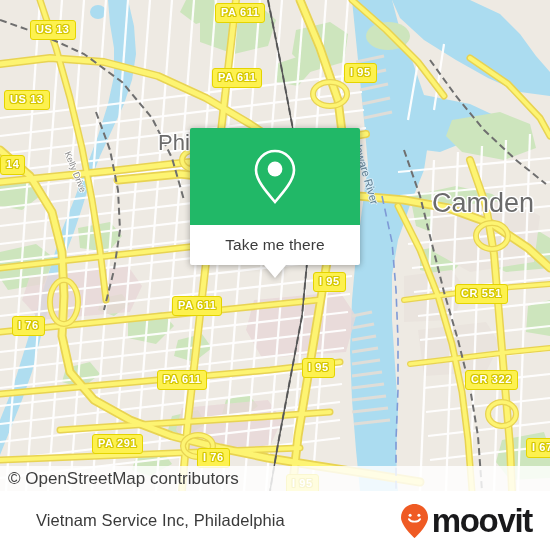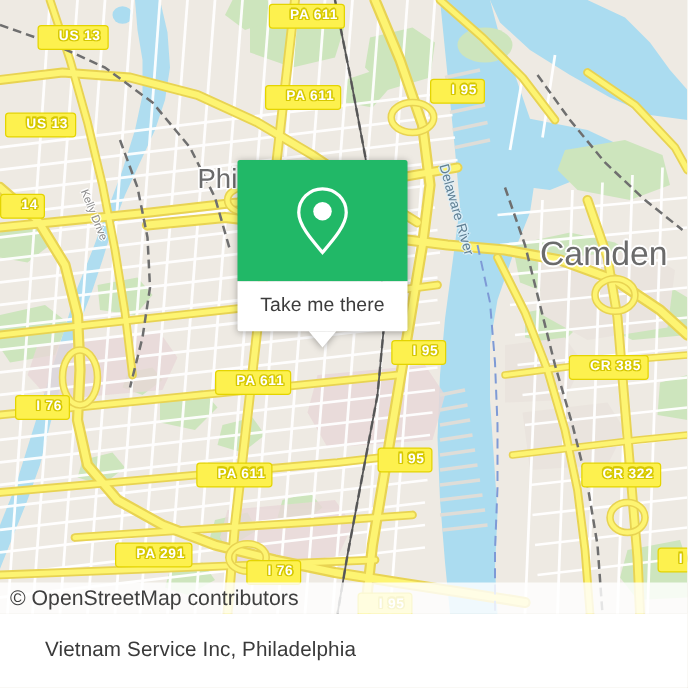--- a/index.html
+++ b/index.html
@@ -21,21 +21,21 @@
   .shield{
     position:absolute;
     background:#fdf14e;
     border:1.6px solid #e4d400;
     border-radius:3px;
     color:#ffffff;
     font-size:11px;
     font-weight:bold;
     letter-spacing:.6px;
     line-height:1;
-    padding:3px 5px 4px 16px;
+    padding:3px 5px 4px 5px;
     white-space:nowrap;
     text-shadow:
       -1.1px 0 #d6c800, 1.1px 0 #d6c800, 0 -1.1px #d6c800, 0 1.1px #d6c800,
       -1px -1px #d6c800, 1px -1px #d6c800, -1px 1px #d6c800, 1px 1px #d6c800;
     box-sizing:border-box;
   }
 
   
   .place-label{
     position:absolute;
@@ -57,21 +57,21 @@
   }
   .kelly-label{
     position:absolute;left:72px;top:150px;
     font-size:9px;color:#8a8a8a;white-space:nowrap;
     transform:rotate(68deg);transform-origin:left top;
     text-shadow:-1.2px 0 #fff,1.2px 0 #fff,0 -1.2px #fff,0 1.2px #fff;
   }
 
   
   .popup{
-    position:absolute;left:190px;top:128px;width:136px;
+    position:absolute;left:190px;top:128px;width:170px;
     filter:drop-shadow(0 1px 3px rgba(0,0,0,.33));
   }
   .popup-head{
     height:97px;background:#21b867;
     display:flex;align-items:center;justify-content:center;
     border-radius:2px 2px 0 0;
   }
   .popup-pin{width:46px;height:57px;display:block;}
   .popup-body{
     background:#ffffff;height:40px;
@@ -367,21 +367,21 @@
         <div class="shield" style="left: 215px; top: 3px;">PA 611</div>
         <div class="shield" style="left: 212px; top: 68px;">PA 611</div>
         <div class="shield" style="left: 344px; top: 63px;">I 95</div>
         <div class="shield" style="left: 4px; top: 90px;">US 13</div>
         <div class="shield" style="left: 0px; top: 155px;">14</div>
         <div class="shield" style="left: 12px; top: 316px;">I 76</div>
         <div class="shield" style="left: 172px; top: 296px;">PA 611</div>
         <div class="shield" style="left: 157px; top: 370px;">PA 611</div>
         <div class="shield" style="left: 313px; top: 272px;">I 95</div>
         <div class="shield" style="left: 302px; top: 358px;">I 95</div>
-        <div class="shield" style="left: 455px; top: 284px;">CR 385</div>
+        <div class="shield" style="left: 455px; top: 284px;">CR 551</div>
         <div class="shield" style="left: 465px; top: 370px;">CR 322</div>
         <div class="shield" style="left: 478px; top: 438px; margin-left: 48px;">I 676</div>
         <div class="shield" style="left: 92px; top: 434px;">PA 291</div>
         <div class="shield" style="left: 197px; top: 448px;">I 76</div>
         <div class="shield" style="left: 286px; top: 474px;">I 95</div>
       </div>
 
     <div class="attrib">
       <span class="attrib-text">© OpenStreetMap contributors</span>
     </div>
@@ -396,15 +396,25 @@
       </div>
       <div class="popup-body">
         <span class="popup-cta">Take me there</span>
         <span class="popup-tail"></span>
       </div>
     </div>
   </div>
 
   <div class="footer">
     <span class="footer-title">Vietnam Service Inc, Philadelphia</span>
+    <span class="brand">
+      <svg class="brand-pin" viewBox="0 0 27 34">
+        <path d="M13.5 0 C6 0 0 6 0 13.4 C0 22 13.5 34 13.5 34
+                 C13.5 34 27 22 27 13.4 C27 6 21 0 13.5 0 Z" fill="#ef5a23"></path>
+        <circle cx="9.1" cy="11.3" r="1.5" fill="#ffffff"></circle>
+        <circle cx="17.9" cy="11.3" r="1.5" fill="#ffffff"></circle>
+        <path d="M8 15.2 C9.8 18.4 17.2 18.4 19 15.2" fill="none" stroke="#ffffff" stroke-width="1.9" stroke-linecap="round"></path>
+      </svg>
+      <span class="brand-word">moovit</span>
+    </span>
   </div>
 
 </div>
 
 </body></html>

